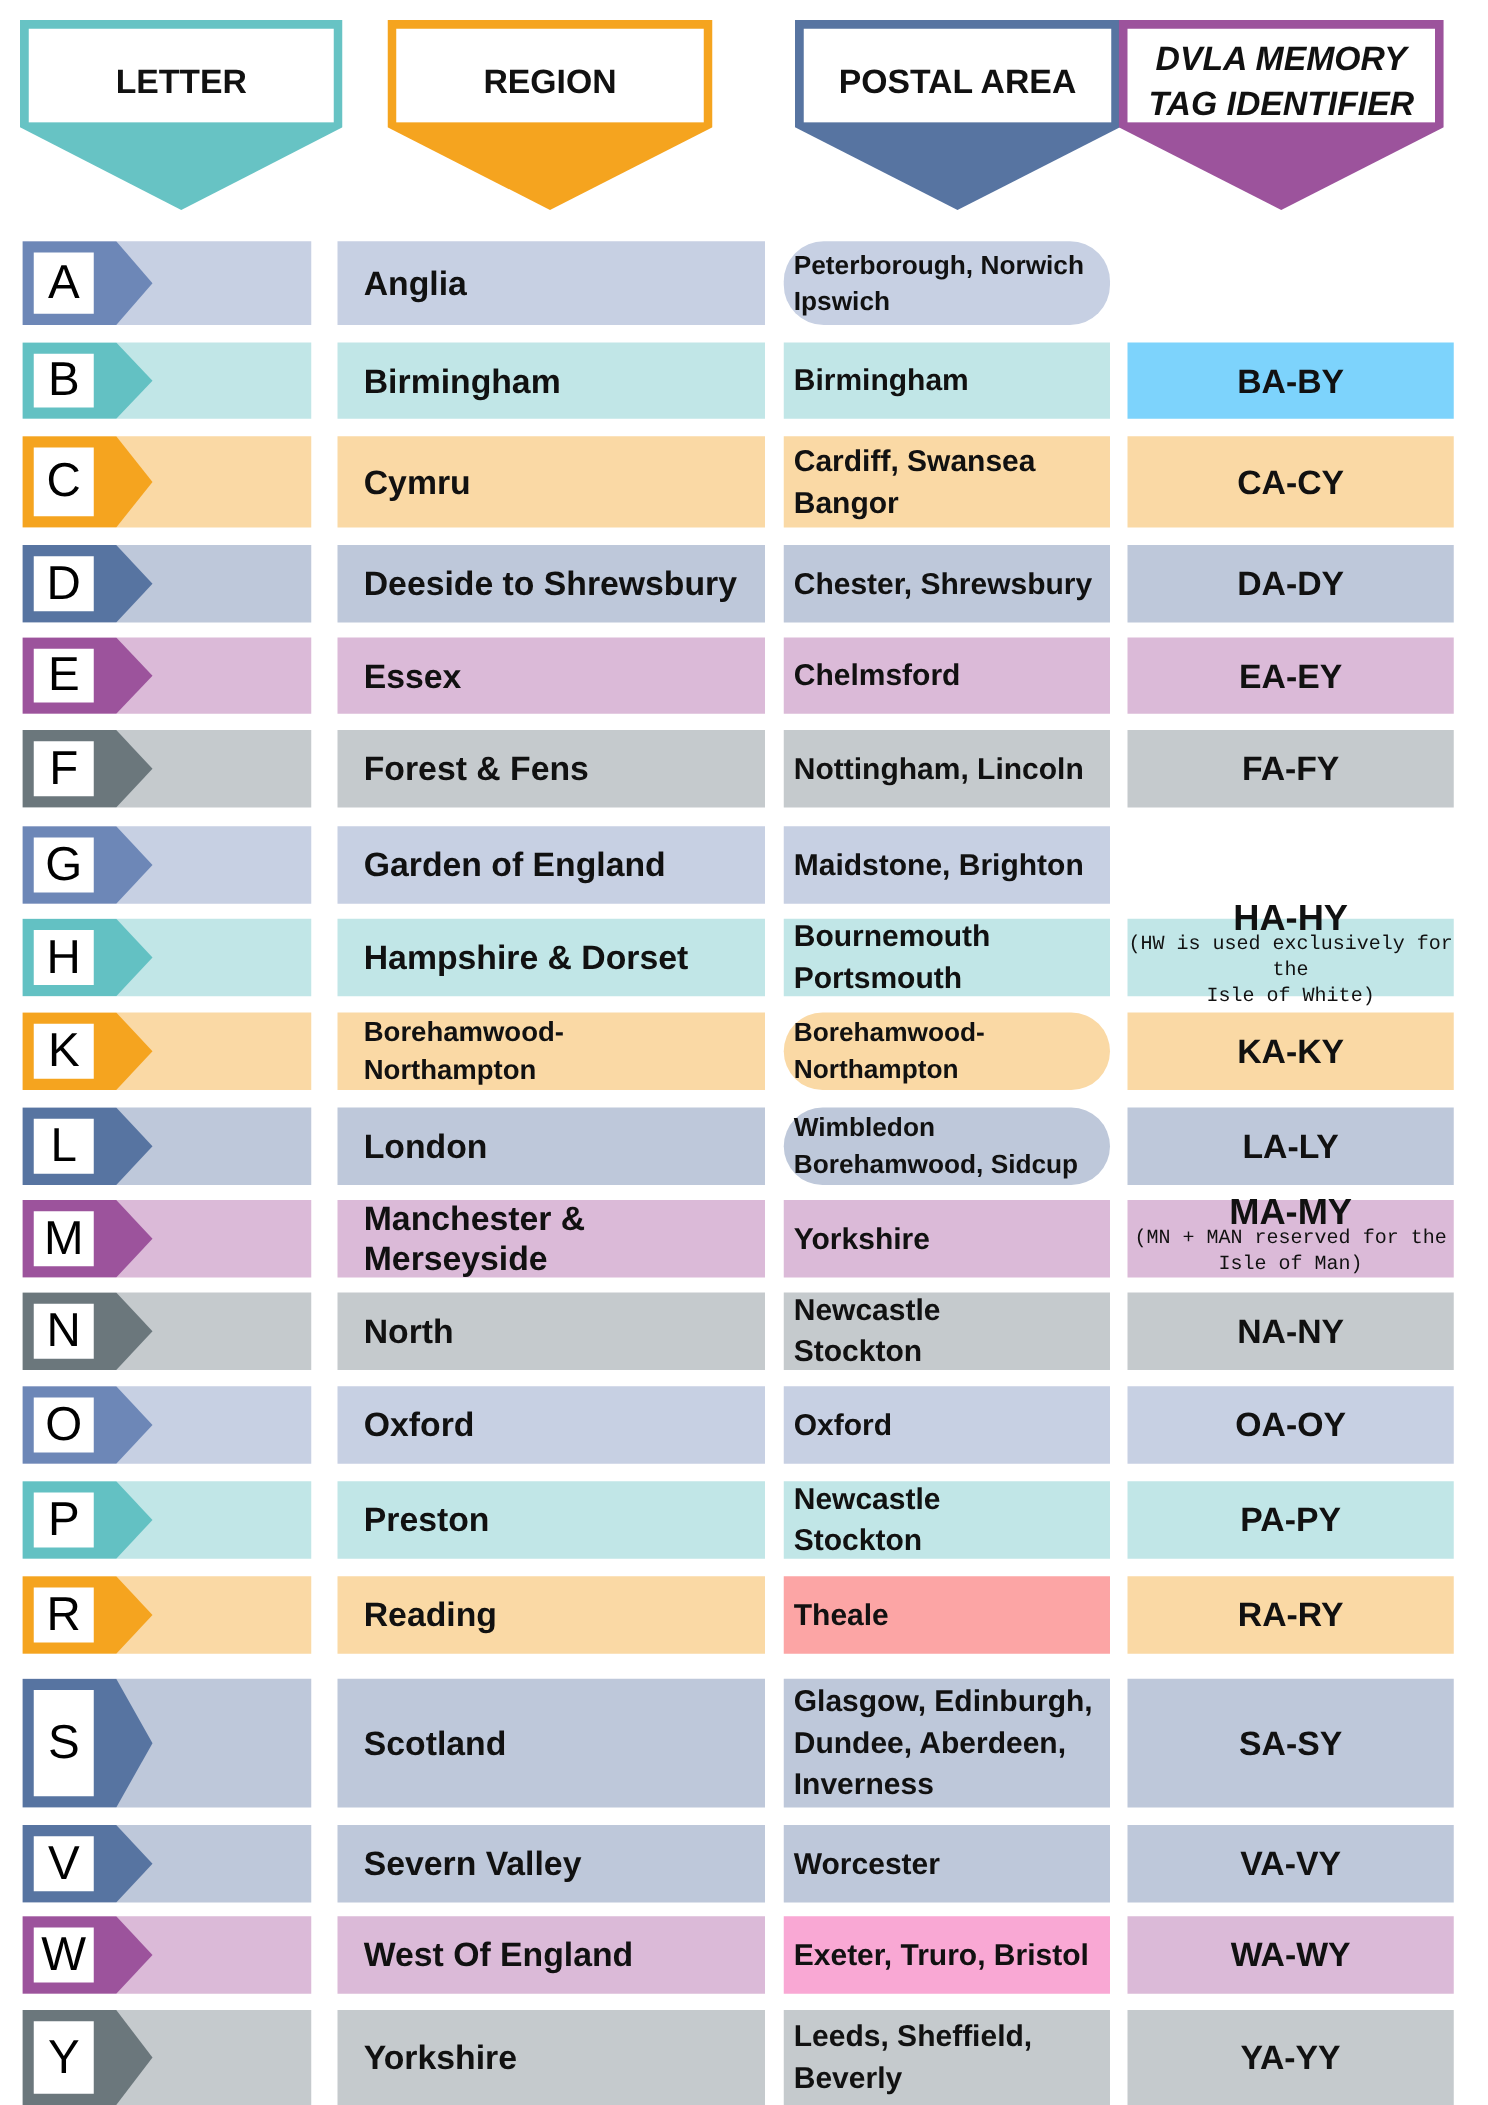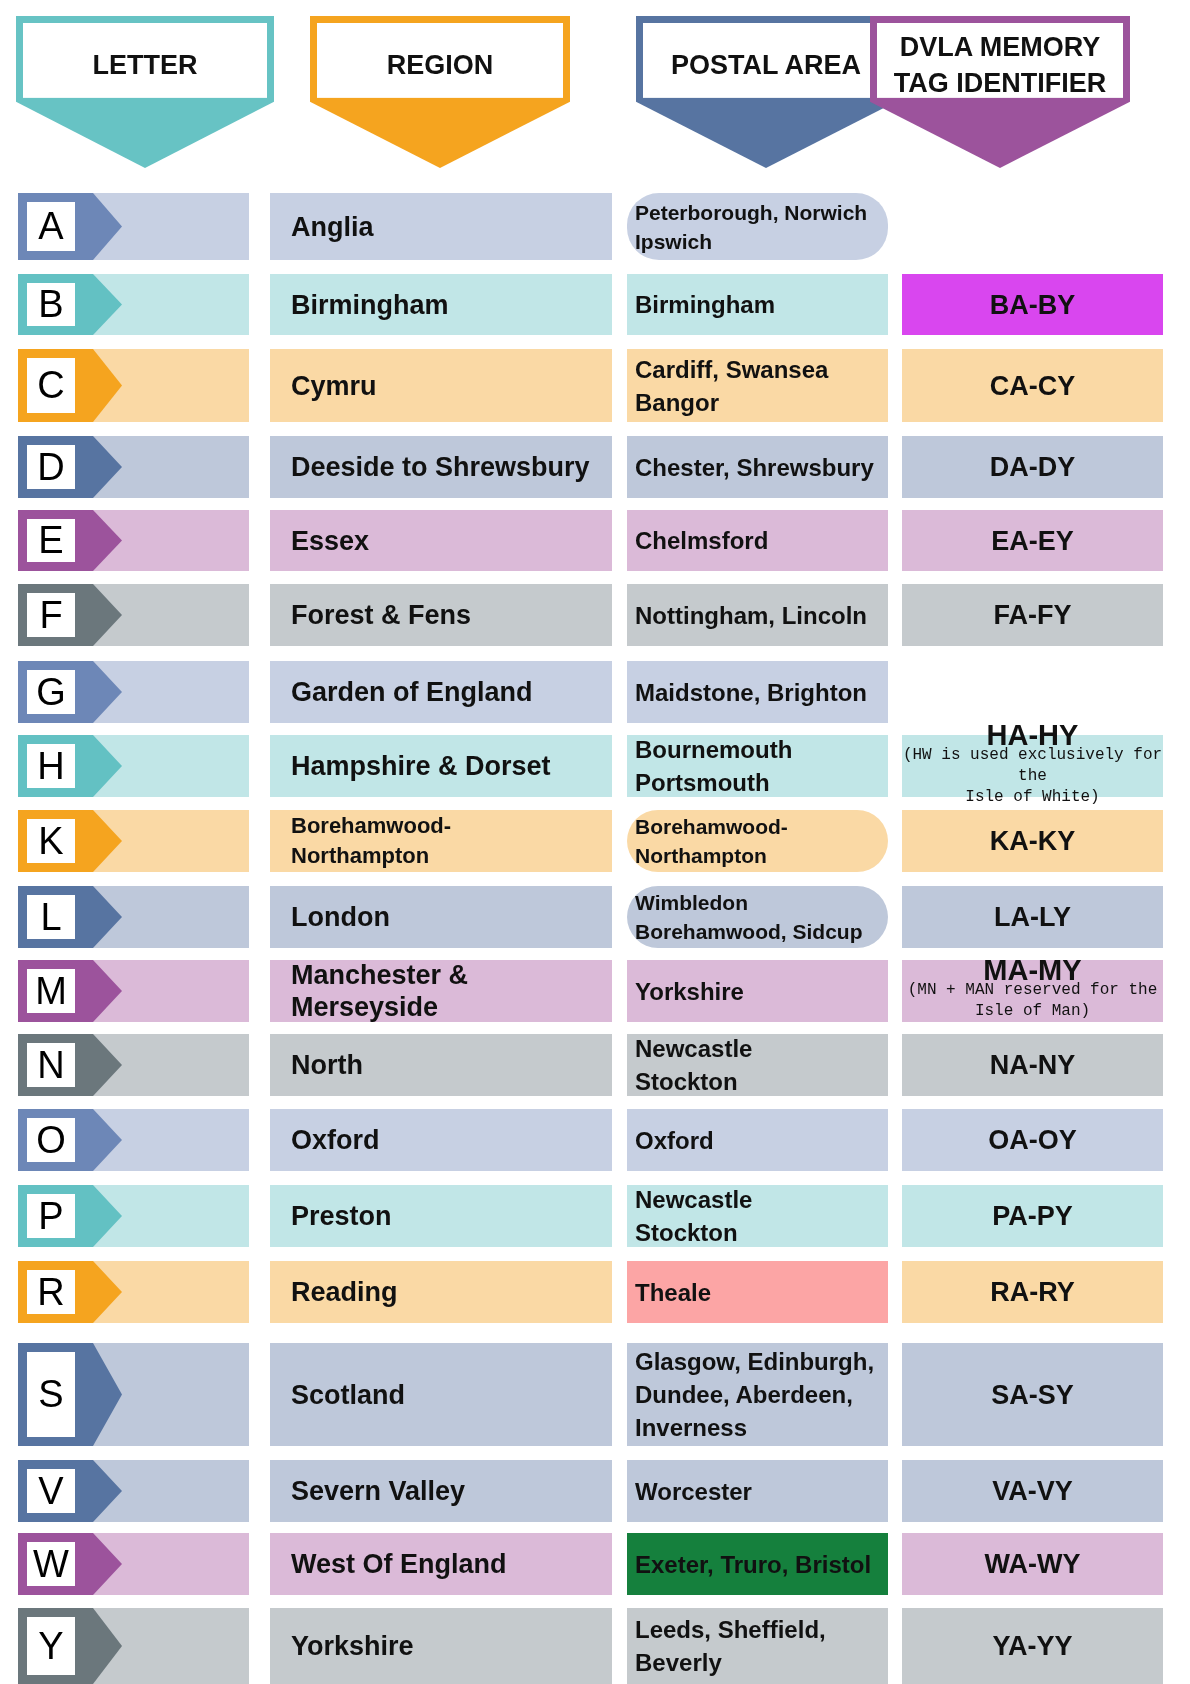--- a/index.html
+++ b/index.html
@@ -39,21 +39,21 @@
      </svg>
      <div class="lbl">REGION</div>
     </div>
     <div class="hdr" style="left: 636px; width: 260px;">
       <svg width="260" height="156">
        <polygon points="0,0 260,0 260,85.80000000000001 130,152 0,85.80000000000001" fill="#5774a1"></polygon>
        <rect x="7" y="7" width="246" height="74.88" fill="#fff"></rect>
      </svg>
      <div class="lbl">POSTAL AREA</div>
     </div>
-    <div class="hdr" style="left: 870px; width: 260px;">
+    <div class="hdr" style="left: 895px; width: 260px; font-style: italic;">
       <svg width="260" height="156">
        <polygon points="0,0 260,0 260,85.80000000000001 130,152 0,85.80000000000001" fill="#9c539c"></polygon>
        <rect x="7" y="7" width="246" height="74.88" fill="#fff"></rect>
      </svg>
      <div class="lbl">DVLA MEMORY
 TAG IDENTIFIER</div>
     </div>
   </div>
 <div id="rows">
     <div class="row" style="top: 193px; height: 67px;">
@@ -69,21 +69,21 @@
     </div>
     <div class="row" style="top: 274px; height: 61px;">
       <div class="cell letter-cell" style="background:#c1e6e7">
        <svg width="231" height="61">
          <polygon points="0,0 75,0 104,30.5 75,61 0,61" fill="#63c1c3"></polygon>
        </svg>
        <div class="letter-box">B</div>
      </div>
      <div class="cell region-cell" style="background:#c1e6e7;white-space:pre-line">Birmingham</div>
      <div class="cell postal-cell" style="background:#c1e6e7">Birmingham</div>
-     <div class="cell tag-cell" style="background:#d946ef">
+     <div class="cell tag-cell" style="background:#7dd3fc">
        <div class="tag-main">BA-BY</div>
 
      </div>
     </div>
     <div class="row" style="top: 349px; height: 73px;">
       <div class="cell letter-cell" style="background:#fad9a5">
        <svg width="231" height="73">
          <polygon points="0,0 75,0 104,36.5 75,73 0,73" fill="#f5a41f"></polygon>
        </svg>
        <div class="letter-box">C</div>
@@ -299,21 +299,21 @@
      </div>
     </div>
     <div class="row" style="top: 1533px; height: 62px;">
       <div class="cell letter-cell" style="background:#dbbad8">
        <svg width="231" height="62">
          <polygon points="0,0 75,0 104,31 75,62 0,62" fill="#9c539c"></polygon>
        </svg>
        <div class="letter-box">W</div>
      </div>
      <div class="cell region-cell" style="background:#dbbad8;white-space:pre-line">West Of England</div>
-     <div class="cell postal-cell" style="background:#15803d">Exeter, Truro, Bristol</div>
+     <div class="cell postal-cell" style="background:#f9a8d4">Exeter, Truro, Bristol</div>
      <div class="cell tag-cell" style="background:#dbbad8">
        <div class="tag-main">WA-WY</div>
 
      </div>
     </div>
     <div class="row" style="top: 1608px; height: 76px;">
       <div class="cell letter-cell" style="background:#c5cacd">
        <svg width="231" height="76">
          <polygon points="0,0 75,0 104,38 75,76 0,76" fill="#6b777c"></polygon>
        </svg>

